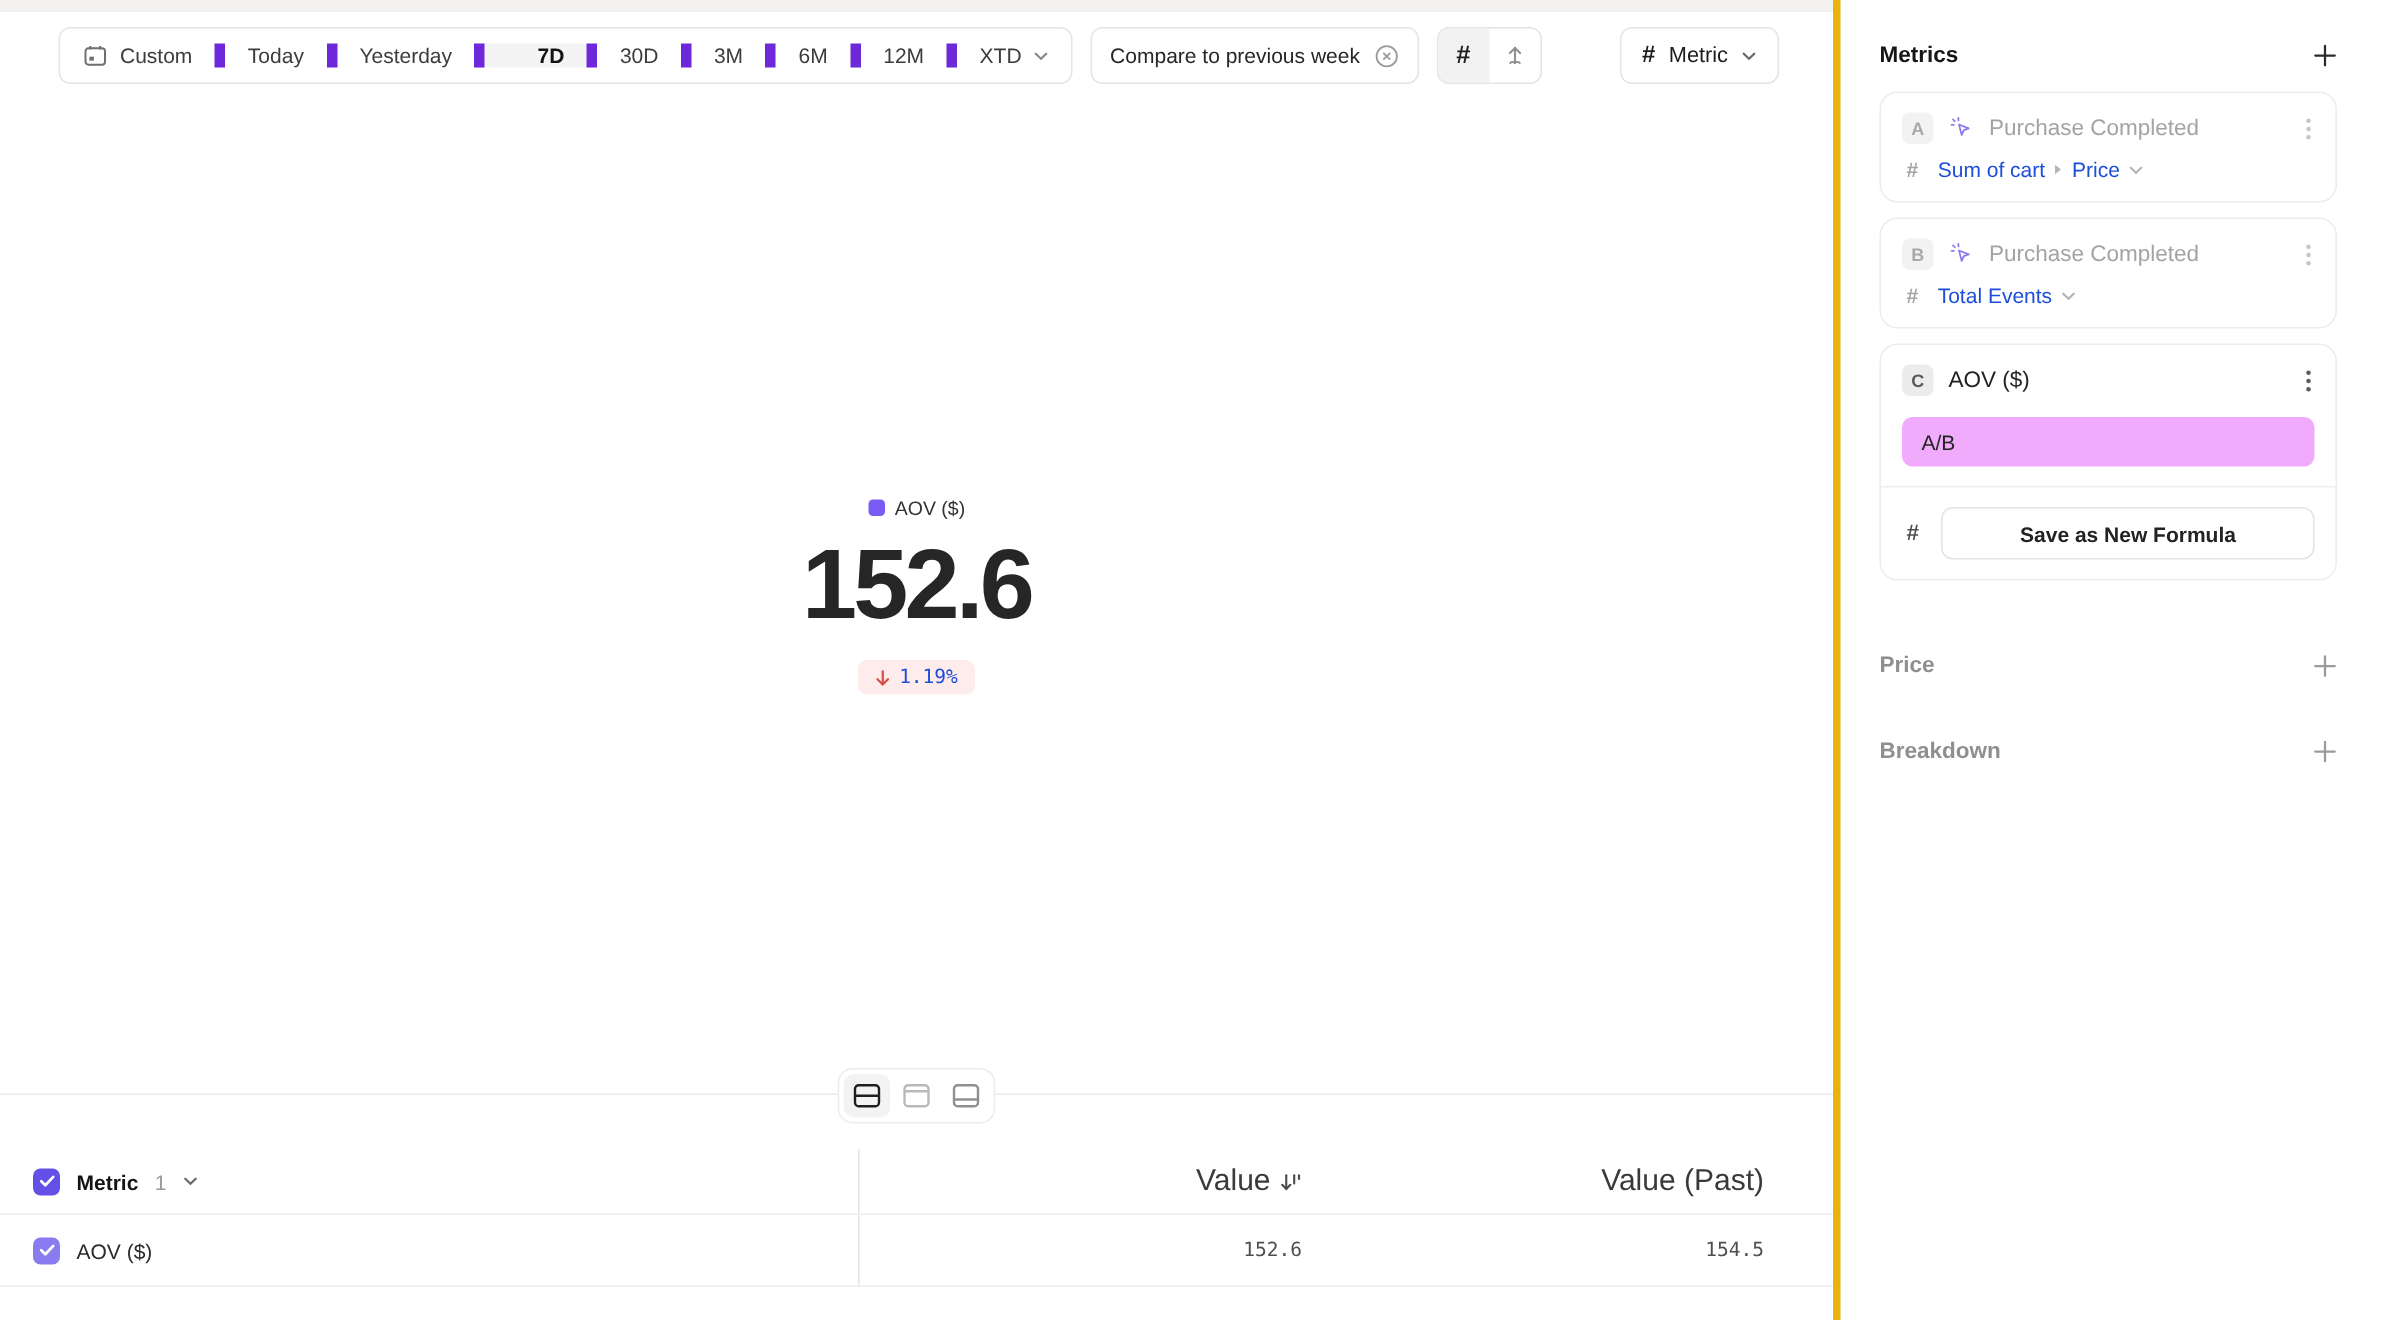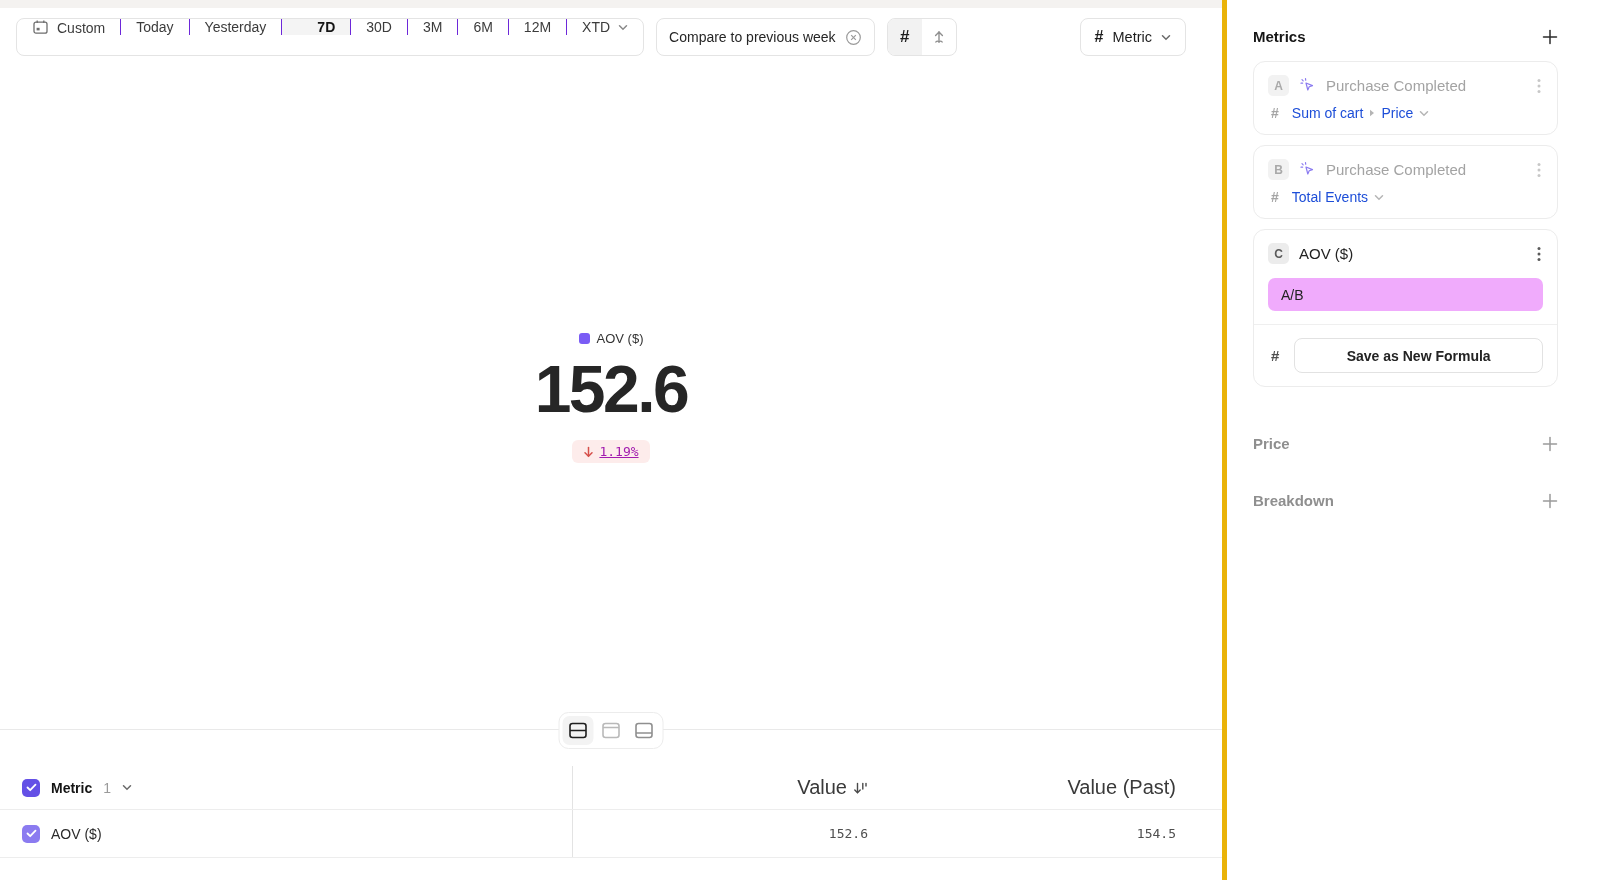--- a/index.html
+++ b/index.html
@@ -10,26 +10,26 @@
   }
   
   .top-strip { position:absolute; left:0; top:0; width:1222px; height:8px; background:#f4f2f0; }
   .main {
     position:absolute; left:0; top:8px; width:1222px; height:872px;
     background:#fff; border-radius:10px 10px 0 0;
   }
   
   .toolbar { display:flex; align-items:center; gap:12px; padding:10px 36px 10px 16px; }
   .range-group {
-    display:flex; align-items:flex-start; border:1px solid #e4e4e4; border-radius:8px;
-    background:#fff; overflow:hidden; height:38px;
+    display:flex; align-items:center; border:1px solid #e4e4e4; border-radius:8px;
+    background:#fff; overflow:hidden; height:38px;margin-left:23px;
   }
   .range-btn {
     display:flex; align-items:center; gap:8px; padding:0 15px; font-size:14px;
-    color:#3c3c3c; border-left:1px solid #6d28d9; cursor:pointer; white-space:nowrap;
+    color:#3c3c3c; border-left:7px solid #6d28d9; cursor:pointer; white-space:nowrap;
   }
   .range-btn:first-child { border-left:none; }
   .range-btn.selected { background:#f4f4f4; font-weight:bold; color:#141414;padding-left:35px; }
   .chip {
     display:flex; align-items:center; gap:9px; height:38px; padding:0 12px;
     border:1px solid #e4e4e4; border-radius:8px; font-size:14px; color:#262626; background:#fff;
   }
   .seg-group {
     display:flex; align-items:stretch; border:1px solid #e4e4e4; border-radius:8px;
     overflow:hidden; height:38px; background:#fff;
@@ -211,21 +211,21 @@
         </span>
       </div>
     </div>
 
     <div class="chart-area">
       <div class="legend-row">
         <span class="legend-swatch" style="background:#7a5cf5"></span>
         <span class="legend-label">AOV ($)</span>
       </div>
       <div class="big-number">152.6</div>
-      <div class="change-badge" style="background:#fdeceb; color:#a21caf;text-decoration:underline;">
+      <div class="change-badge" style="background:#fdeceb; color:#1d4ed8;">
         <span>
           <svg width="11" height="12" viewBox="0 0 11 12" fill="none" stroke="#d64f4a" stroke-width="1.5" stroke-linecap="round">
             <line x1="5.5" y1="1.5" x2="5.5" y2="10"></line>
             <polyline points="2,6.8 5.5,10.3 9,6.8"></polyline>
           </svg>
         </span>
         <span>1.19%</span>
       </div>
     </div>
 

